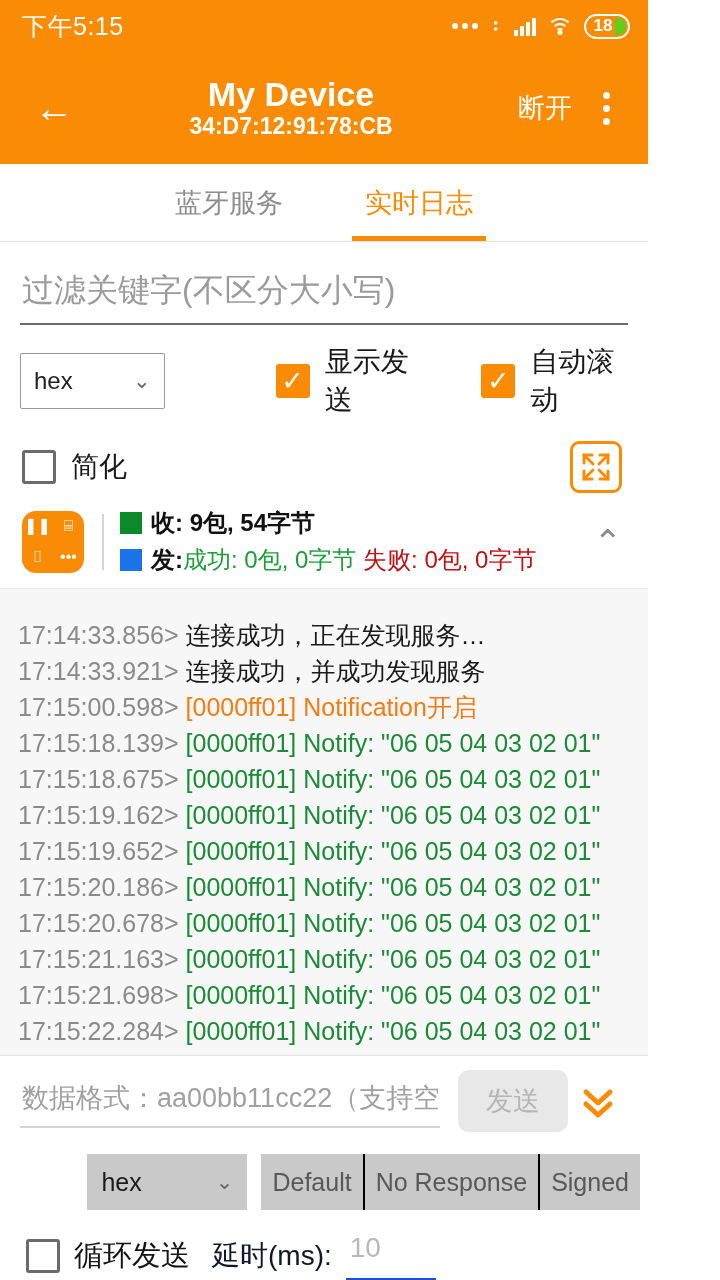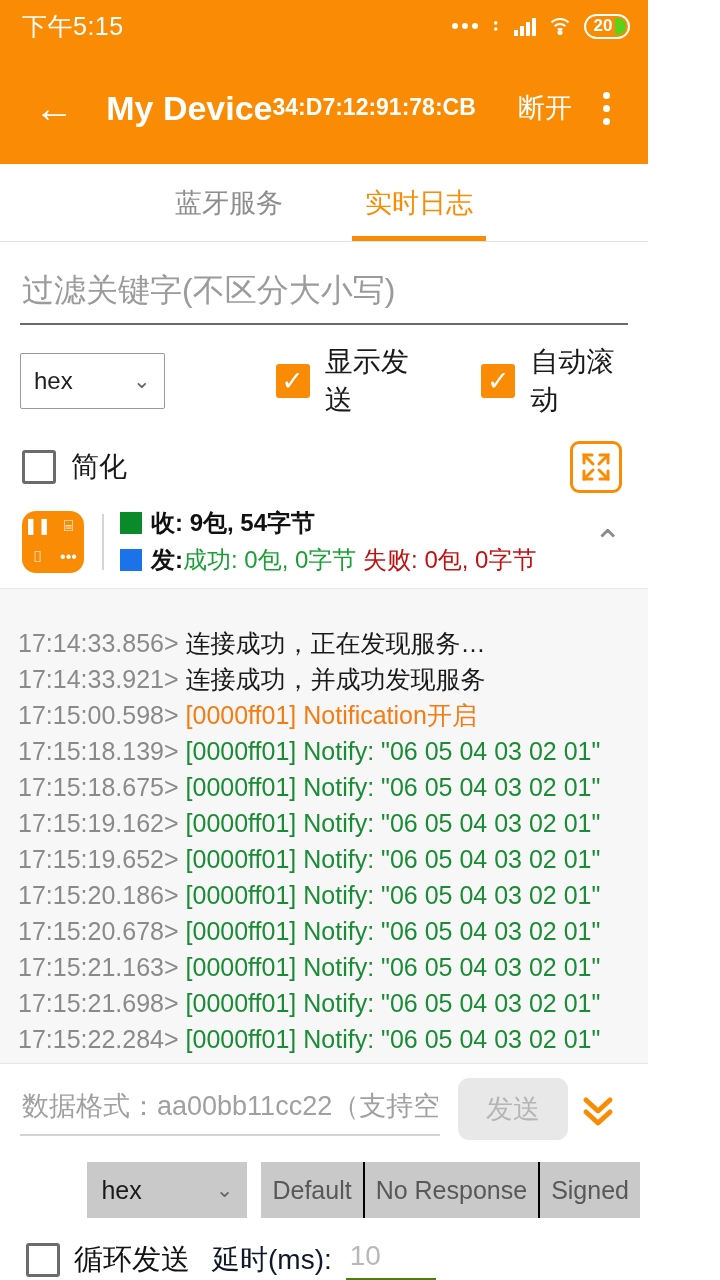--- a/index.html
+++ b/index.html
@@ -38,21 +38,21 @@
   .battery .fill { position: absolute; right: 2px; top: 2px; bottom: 2px; width: 11px;
     background: #5bd11a; border-radius: 0 10px 10px 0; }
   .battery .lvl { font-size: 17px; position: relative; z-index: 2; margin-right: 8px; font-weight: 600; }
 
   
   .appbar {
     background: #FA8C05; color: #fff; height: 112px; flex: 0 0 auto;
     display: flex; align-items: center; padding: 0 22px 0 34px;
   }
   .back-arrow { width: 54px; font-size: 40px; line-height: 1; cursor: pointer; flex: 0 0 auto; }
-  .titlebox { flex: 1 1 auto; display: flex; flex-direction: row; align-items: center; justify-content: center; margin-left: -10px; }
+  .titlebox { flex: 1 1 auto; display: flex; flex-direction: column; align-items: center; justify-content: center; margin-left: -10px; }
   .dev-name { font-size: 34px; font-weight: bold; line-height: 1.12; }
   .dev-mac { font-size: 23px; font-weight: bold; line-height: 1.2; }
   .disconnect { font-size: 27px; padding: 0 14px; cursor: pointer; flex: 0 0 auto; }
   .kebab { width: 40px; display: flex; flex-direction: column; align-items: center; gap: 6px; cursor: pointer; flex: 0 0 auto; }
   .kebab i { width: 7px; height: 7px; background: #fff; border-radius: 50%; display: block; }
 
   
   .tabs { height: 78px; display: flex; align-items: stretch; justify-content: center;
     border-bottom: 1px solid #e4e4e4; background: #fff; flex: 0 0 auto; }
   .tab { width: 190px; display: flex; align-items: center; justify-content: center;
@@ -136,23 +136,23 @@
   .sel-gray { width: 160px; height: 56px; background: #c9c9c9; color: #1a1a1a;
     font-size: 25px; display: flex; align-items: center; justify-content: space-between;
     padding: 0 14px; cursor: pointer; margin-right: 14px; }
   .seg { display: flex; height: 56px; }
   .seg div { background: #c9c9c9; color: #585858; font-size: 25px;
     display: flex; align-items: center; padding: 0 11px; border-right: 2px solid #000000; cursor: pointer; }
   .seg div:last-child { border-right: none; }
   .loop-row { display: flex; align-items: center; padding: 22px 0 0 26px; flex: 0 0 auto; gap: 14px; }
   .loop-label { font-size: 29px; color: #141414; }
   .delay-label { font-size: 28px; color: #0f172a; margin-left: 8px; }
-  .delay-input { width: 90px; border: none; border-bottom: 2px solid #4d7c0f;
+  .delay-input { width: 90px; border: none; border-bottom: 2px solid #1d4ed8;
     font-size: 28px; color: #222; background: transparent; font-family: inherit;
-    padding: 0 2px 6px 4px; outline: none; }
+    padding: 0 2px 14px 4px; outline: none; }
   .delay-input::placeholder { color: #b8b8b8; }
 </style>
 </head>
 <body>
 
 <div class="screen">
 
   <div class="statusbar">
     <div class="status-time">下午5:15</div>
     <div class="status-icons">
@@ -169,21 +169,21 @@
           <i></i>
         </span>
       <span class="wifi">
         <span class="a"></span>
           <span class="b"></span>
           <span class="c"></span>
           <em></em>
       </span>
       <span class="battery">
         <span class="fill"></span>
-        <span class="lvl">20</span>
+        <span class="lvl">18</span>
       </span>
     </div>
   </div>
 
   <div class="appbar">
     <div class="back-arrow">←</div>
     <div class="titlebox">
       <div class="dev-name">My Device</div>
       <div class="dev-mac">34:D7:12:91:78:CB</div>
     </div>

